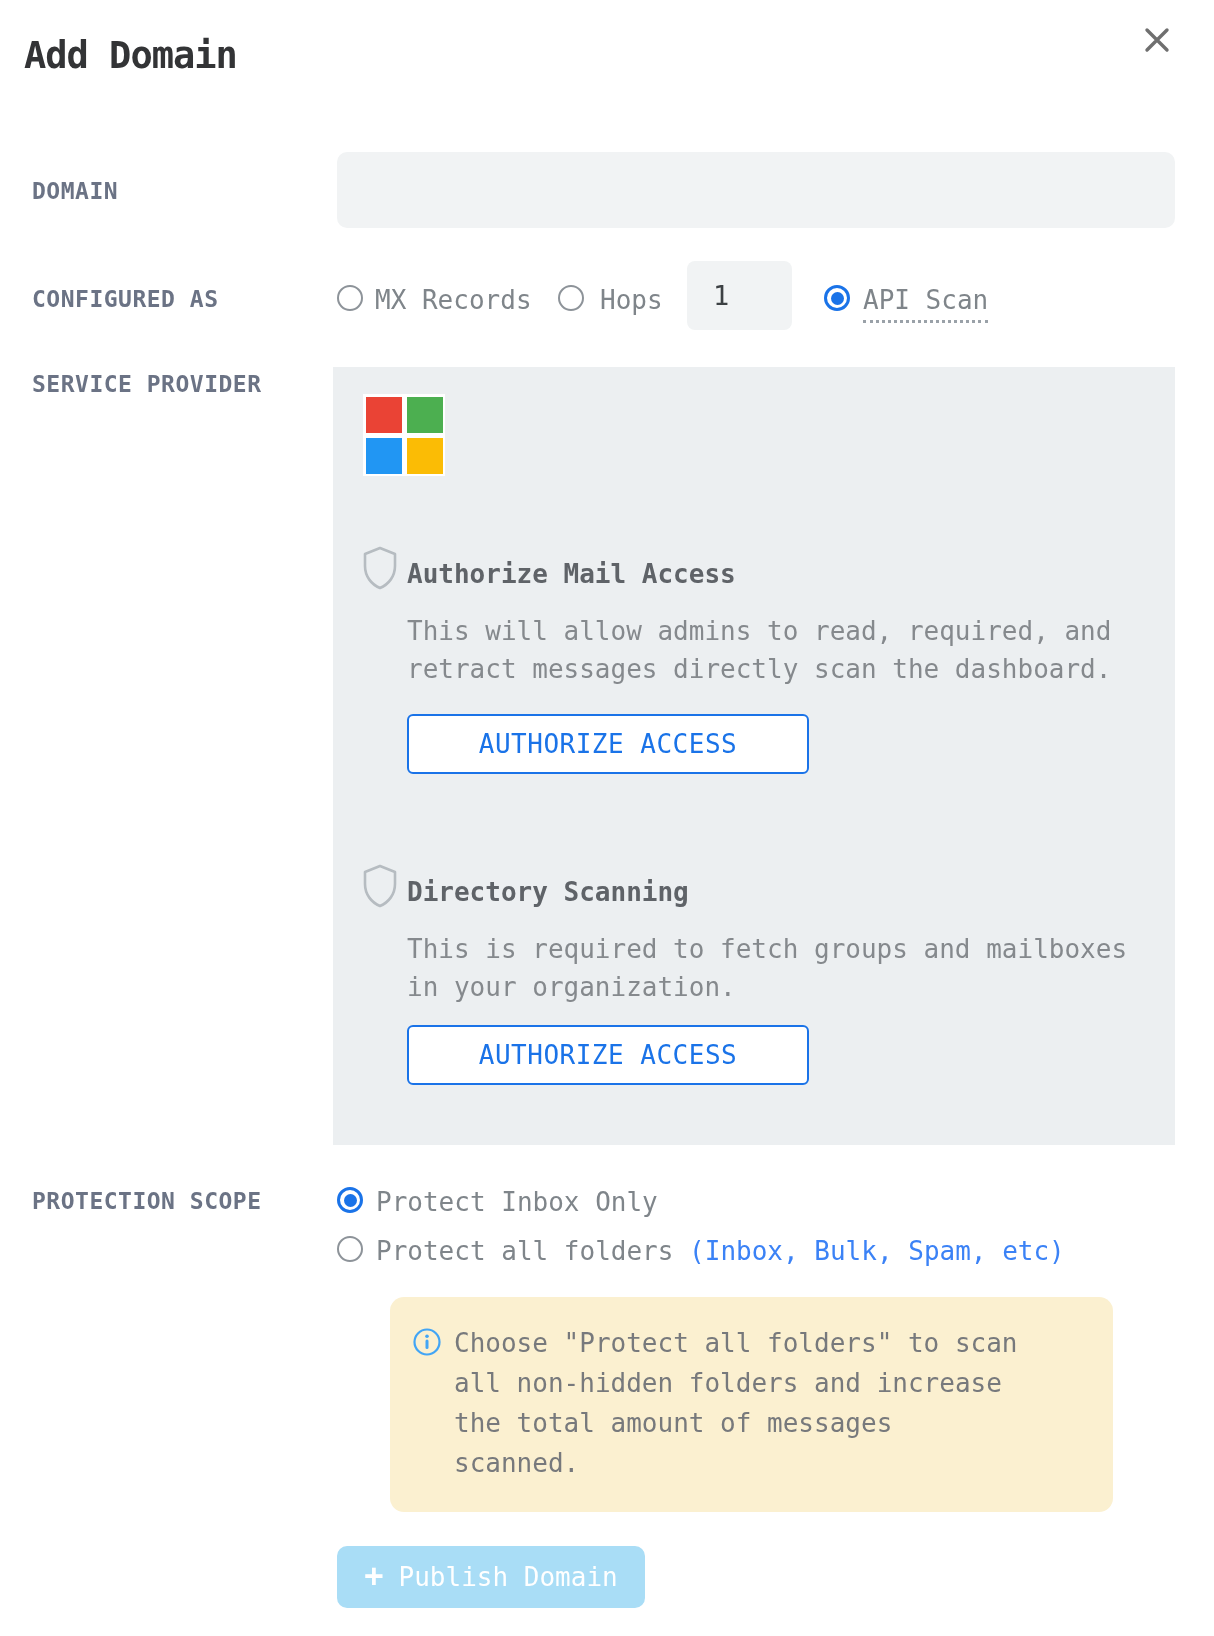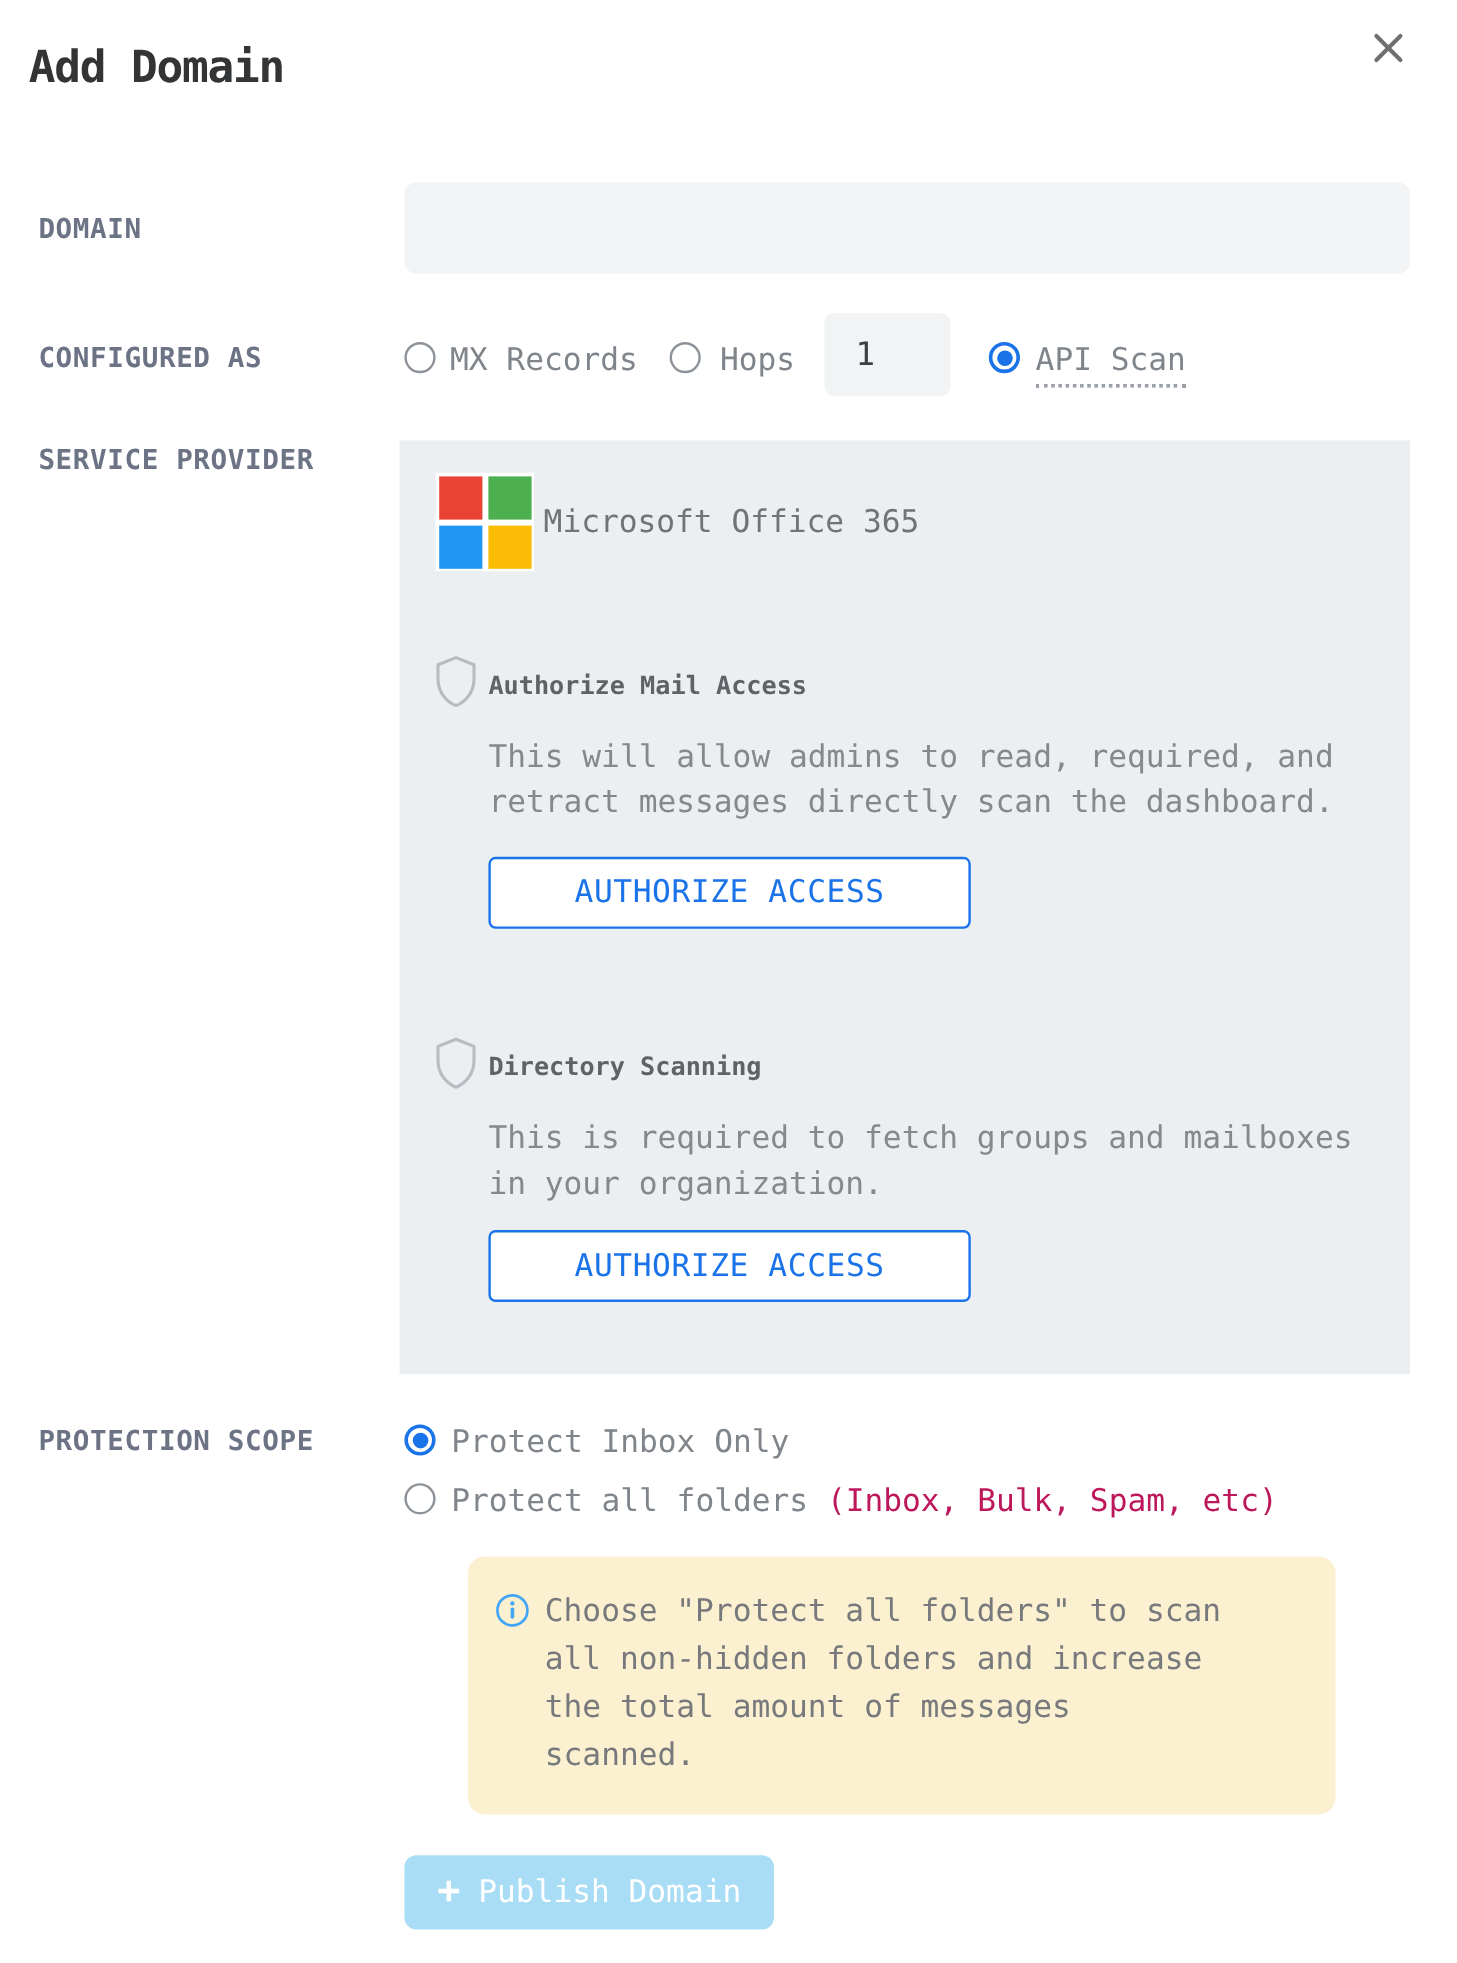--- a/index.html
+++ b/index.html
@@ -22,25 +22,25 @@
   .hops-input { position:absolute; left:687px; top:261px; width:105px; height:69px; background:#f1f3f4; border:none; border-radius:8px; font-family:inherit; font-size:27px; color:#3c4043; padding-left:26px; outline:none; }
   .api-label { border-bottom:3px dotted #9aa1a8; padding-bottom:5px; }
 
   .panel { position:absolute; left:333px; top:367px; width:842px; height:778px; background:#eceff1; }
 
   .ms-logo { position:absolute; left:30px; top:27px; width:82px; height:82px; background:#ffffff; display:grid; grid-template-columns:36px 36px; grid-template-rows:36px 36px; gap:5px; padding:2.5px; justify-content:center; align-content:center; }
   .sq { width:36px; height:36px; }
   .provider-name { position:absolute; left:120px; top:53px; font-size:26px; color:#6f7478; white-space:nowrap; }
 
   .shield { position:absolute; left:28px; }
-  .section-title { position:absolute; left:74px; font-size:21px; font-weight:700; color:#5f6368; white-space:nowrap; }
+  .section-title { position:absolute; left:74px; font-size:26px; font-weight:700; color:#5f6368; white-space:nowrap; }
   .desc-line { position:absolute; left:74px; font-size:26px; color:#85898d; white-space:nowrap; }
   .auth-btn { position:absolute; left:74px; width:402px; height:60px; background:#ffffff; border:2px solid #1a73e8; border-radius:6px; color:#1a73e8; font-family:inherit; font-size:26px; letter-spacing:0.5px; cursor:pointer; display:flex; align-items:center; justify-content:center; white-space:nowrap; }
 
-  .hint { color:#be185d; }
+  .hint { color:#3b82f6; }
 
   .note-box { position:absolute; left:390px; top:1297px; width:723px; height:215px; background:#fbf0d0; border-radius:14px; }
   .note-icon { position:absolute; left:22px; top:30px; }
   .note-line { position:absolute; left:64px; font-size:26px; color:#77797c; white-space:nowrap; line-height:40px; }
 
   .publish-btn { position:absolute; left:337px; top:1546px; width:308px; height:62px; background:#a9ddf6; border:none; border-radius:10px; color:#ffffff; font-family:inherit; font-size:26px; cursor:pointer; display:flex; align-items:center; justify-content:center; gap:15px; white-space:nowrap; }
   .plus-glyph { font-size:32px; font-weight:700; line-height:1; position:relative; top:-2px; }
 </style>
 </head>
 <body>
@@ -72,21 +72,20 @@
   <div class="field-label" style="top:371px;">SERVICE PROVIDER</div>
 
   <div class="panel">
 
     <div class="ms-logo">
       <div class="sq" style="background:#ea4335;"></div>
       <div class="sq" style="background:#4caf50;"></div>
       <div class="sq" style="background:#2196f3;"></div>
       <div class="sq" style="background:#fbbc05;"></div>
     </div>
-    <div class="provider-name">Microsoft Office 365</div>
 
     <span class="shield" style="top:178px;">
       <svg width="38" height="46" viewBox="0 0 38 46">
           <path d="M19 3 L34 9 V21 C34 31.5 27.5 39.5 19 43 C10.5 39.5 4 31.5 4 21 V9 Z" fill="none" stroke="#b6bcc1" stroke-width="2.6" stroke-linejoin="round"></path>
         </svg>
     </span>
     <div class="section-title" style="top:192px;">Authorize Mail Access</div>
     <div class="desc-line" style="top:249px;">This will allow admins to read, required, and</div>
     <div class="desc-line" style="top:287px;">retract messages directly scan the dashboard.</div>
     <button class="auth-btn" style="top:347px;">AUTHORIZE ACCESS</button>

